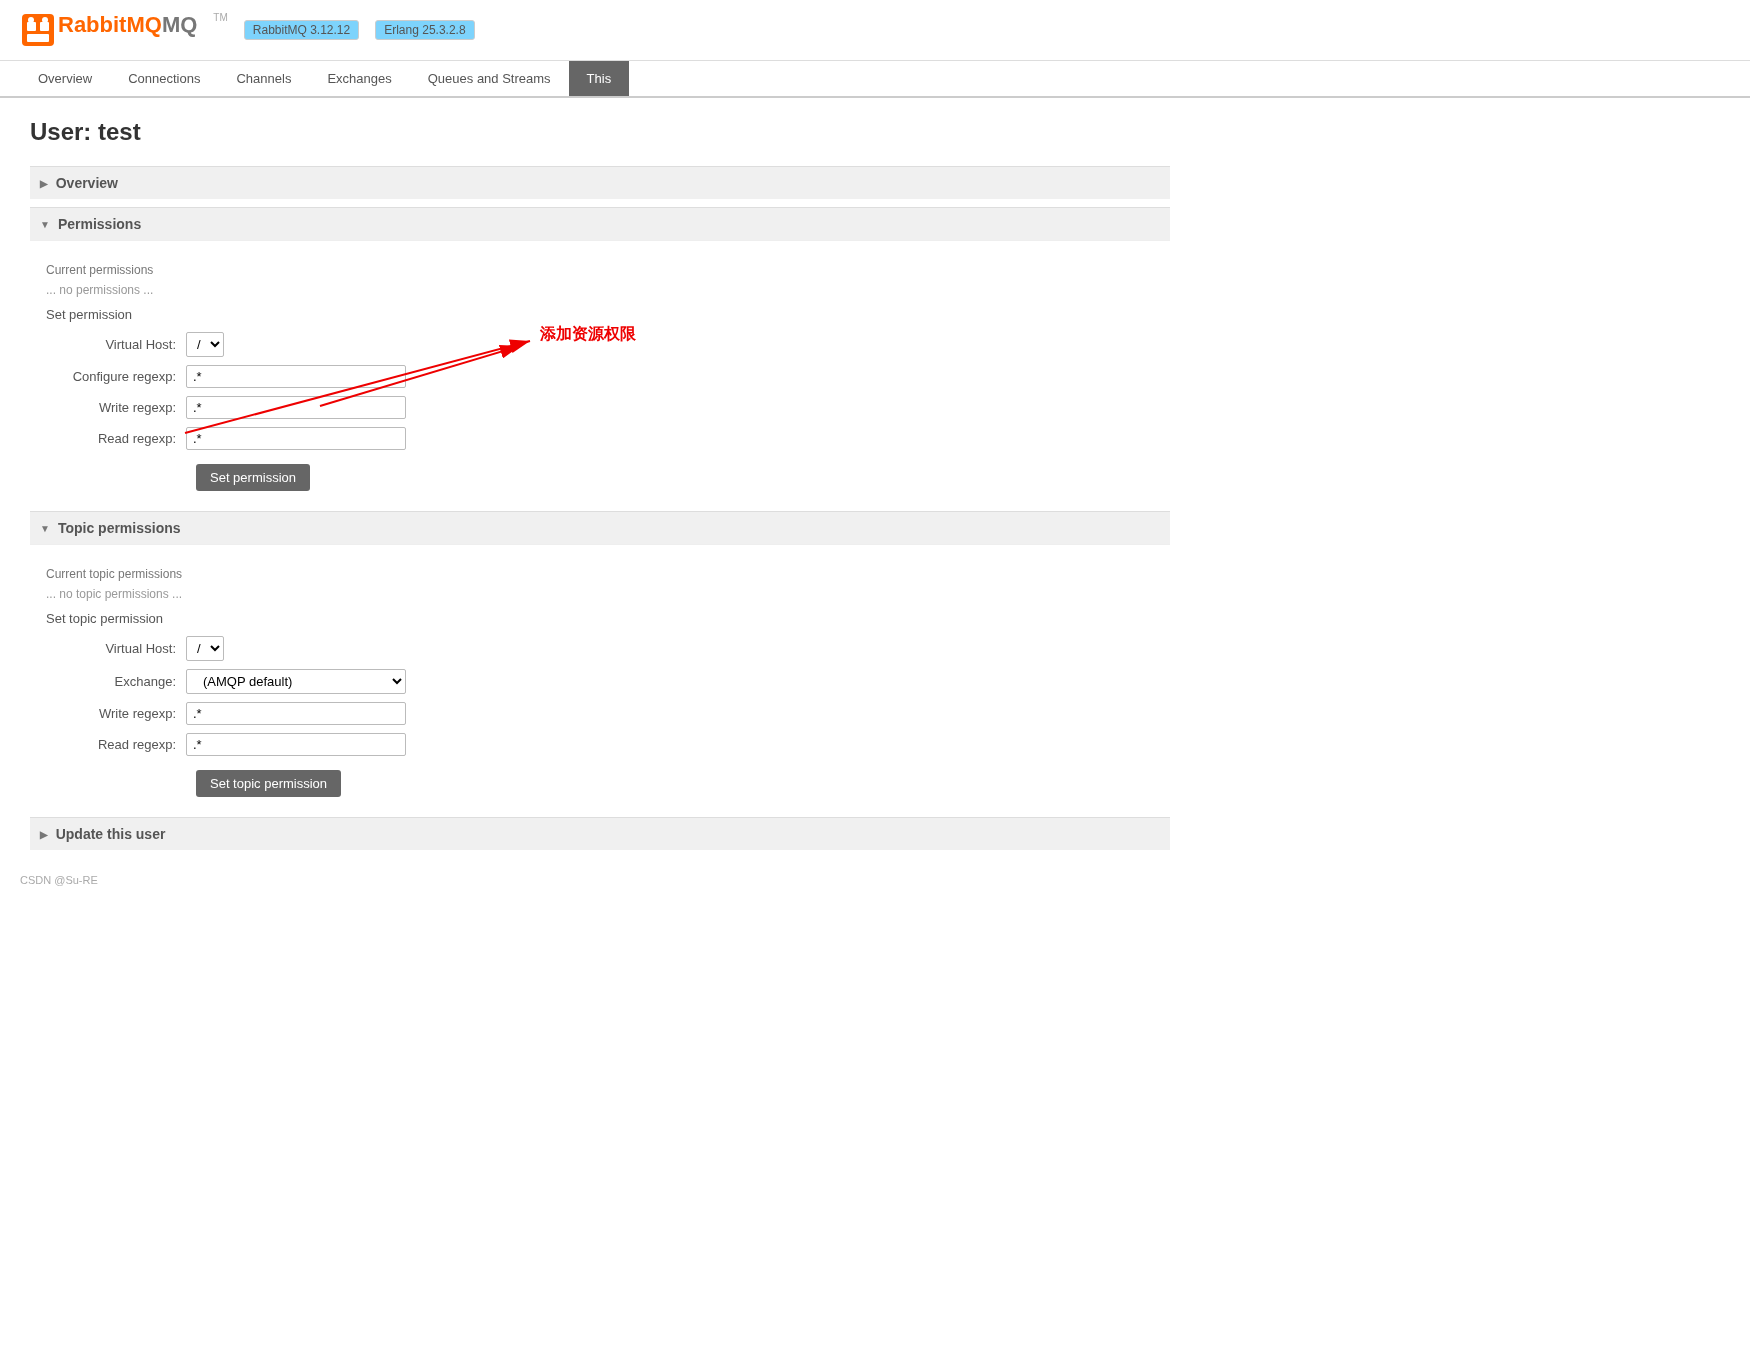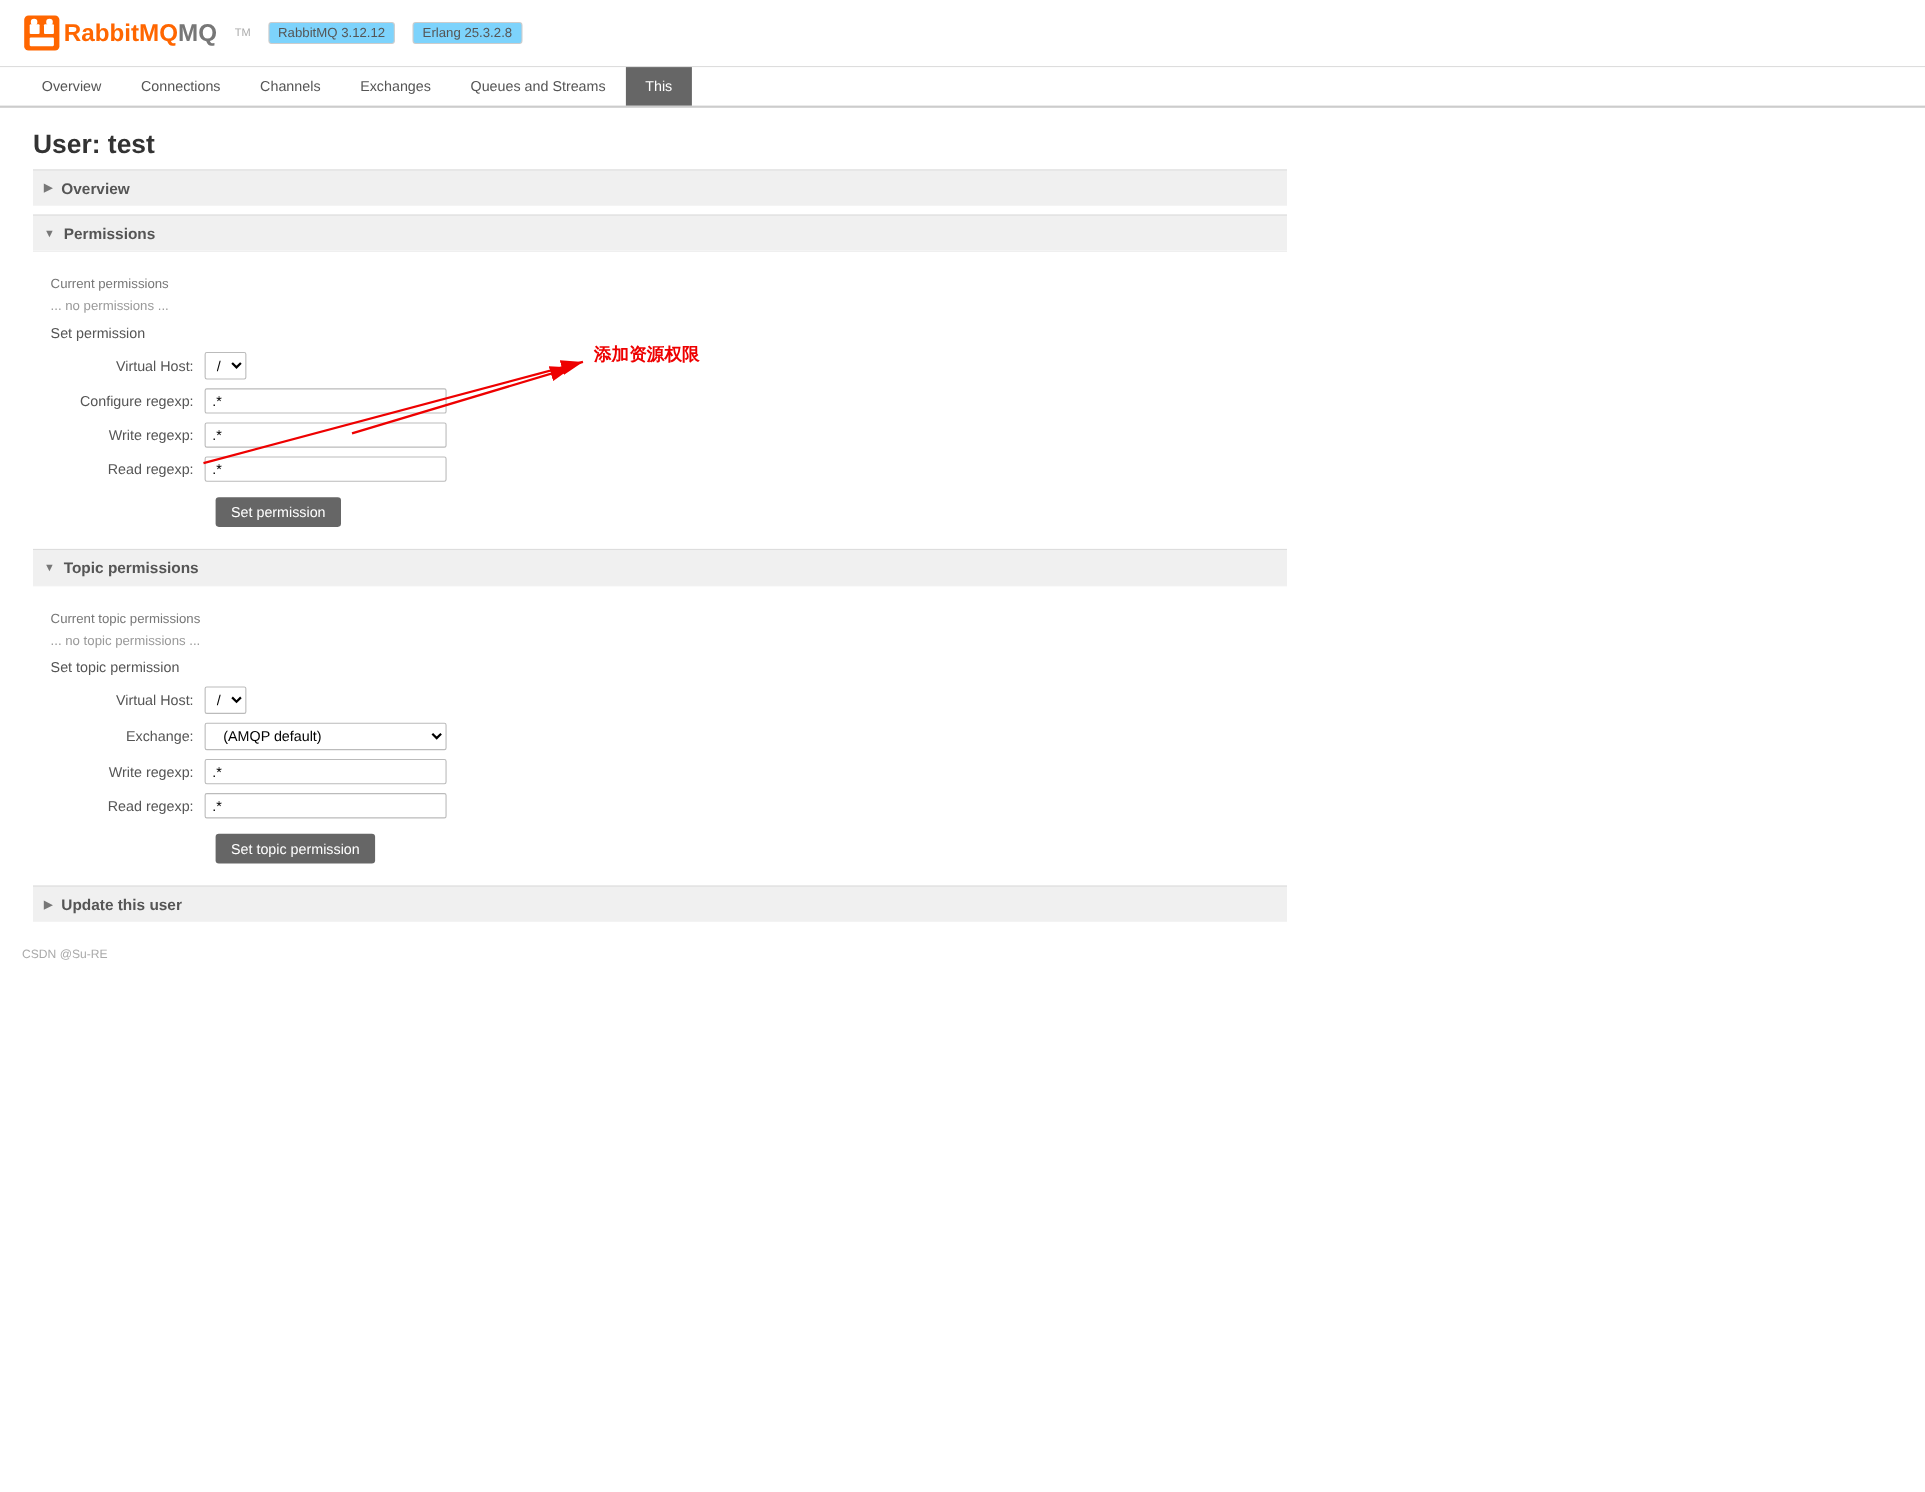--- a/index.html
+++ b/index.html
@@ -10,21 +10,21 @@
     .version-badge { background: #7dd3fc; border: 1px solid #ccc; border-radius: 3px; padding: 2px 8px; font-size: 12px; color: #555; }
 
     
     .nav { display: flex; align-items: center; padding: 0 20px; border-bottom: 2px solid #ccc; }
     .nav-item { padding: 10px 18px; text-decoration: none; color: #555; font-size: 13px; font-weight: 500; cursor: pointer; }
     .nav-item.active { background: #666; color: #fff; }
 
     
     .content { padding: 20px 30px; max-width: 1200px; }
 
-    .page-title { font-size: 24px; color: #555; margin-bottom: 8px; }
+    .page-title { font-size: 24px; color: #555; margin-bottom: 20px; }
     .page-title span { font-weight: bold; color: #333; }
 
     
     .warning-box { background: #ffffcc; border: 1px solid #e8e800; padding: 14px 20px; text-align: center; margin-bottom: 20px; color: #555; line-height: 1.6; }
 
     
     .section-header { display: flex; align-items: center; gap: 8px; padding: 8px 10px; background: #f0f0f0; border-top: 1px solid #ddd; cursor: pointer; font-size: 14px; font-weight: bold; color: #555; margin-bottom: 0; }
     .section-header .arrow { font-size: 10px; color: #777; }
 
     .section-body { padding: 12px 16px; background: #fff; border-top: 1px solid #eee; }
@@ -39,21 +39,21 @@
     .form-control { border: 1px solid #bbb; padding: 3px 6px; font-size: 13px; border-radius: 2px; }
     input.form-control { width: 220px; }
     select.form-control { background: #fff; }
 
     .btn-dark { background: #666; color: #fff; border: none; padding: 6px 14px; font-size: 13px; cursor: pointer; border-radius: 3px; margin-top: 6px; margin-left: 150px; }
 
     
     .annotation-area { position: relative; }
 
     
-    .rabbitmq-logo { display: flex; align-items: center; }
+    .rabbitmq-logo { display: flex; }
     .logo-svg { width: 36px; height: 36px; margin-right: 2px; }
   </style>
 </head>
 <body>
 
 <div class="header">
   <div class="rabbitmq-logo">
     <svg class="logo-svg" viewBox="0 0 36 36" xmlns="http://www.w3.org/2000/svg">
       <rect x="2" y="2" width="32" height="32" rx="4" fill="#f60"></rect>
       <rect x="7" y="10" width="9" height="9" rx="1" fill="white"></rect>

